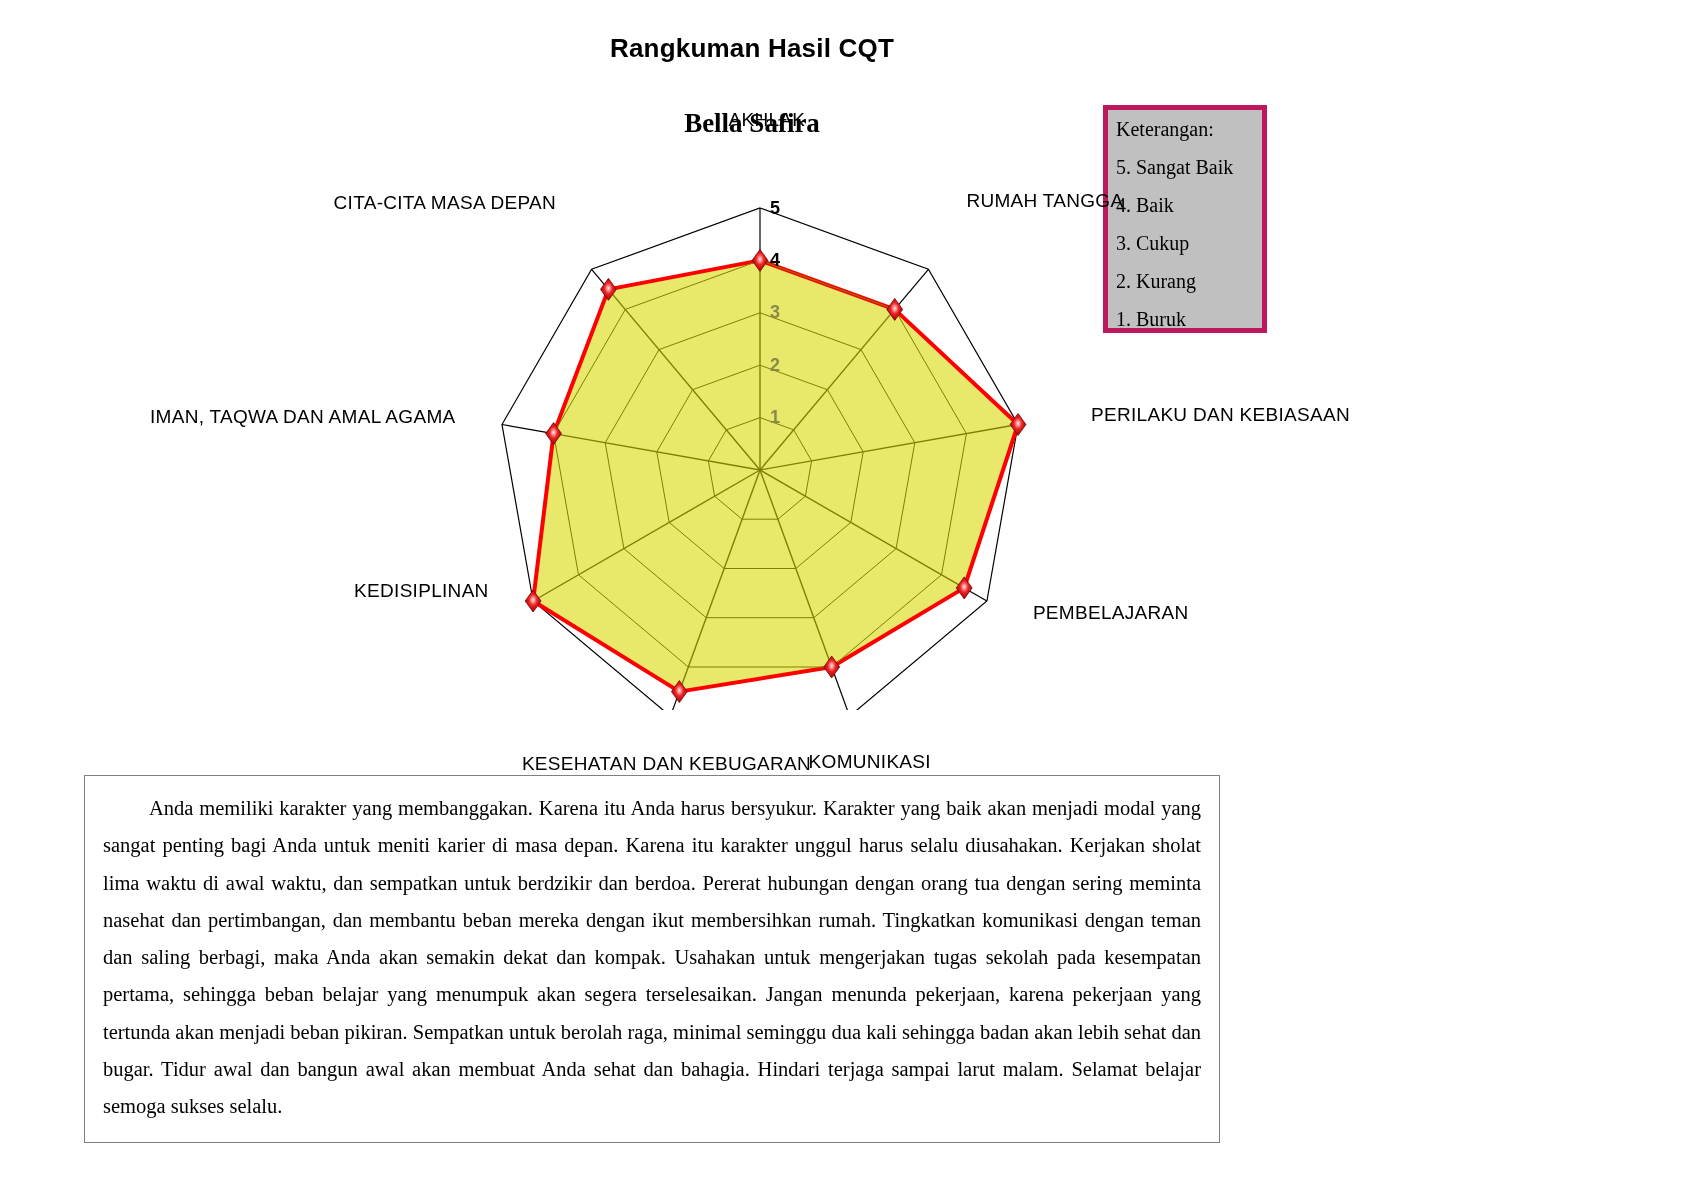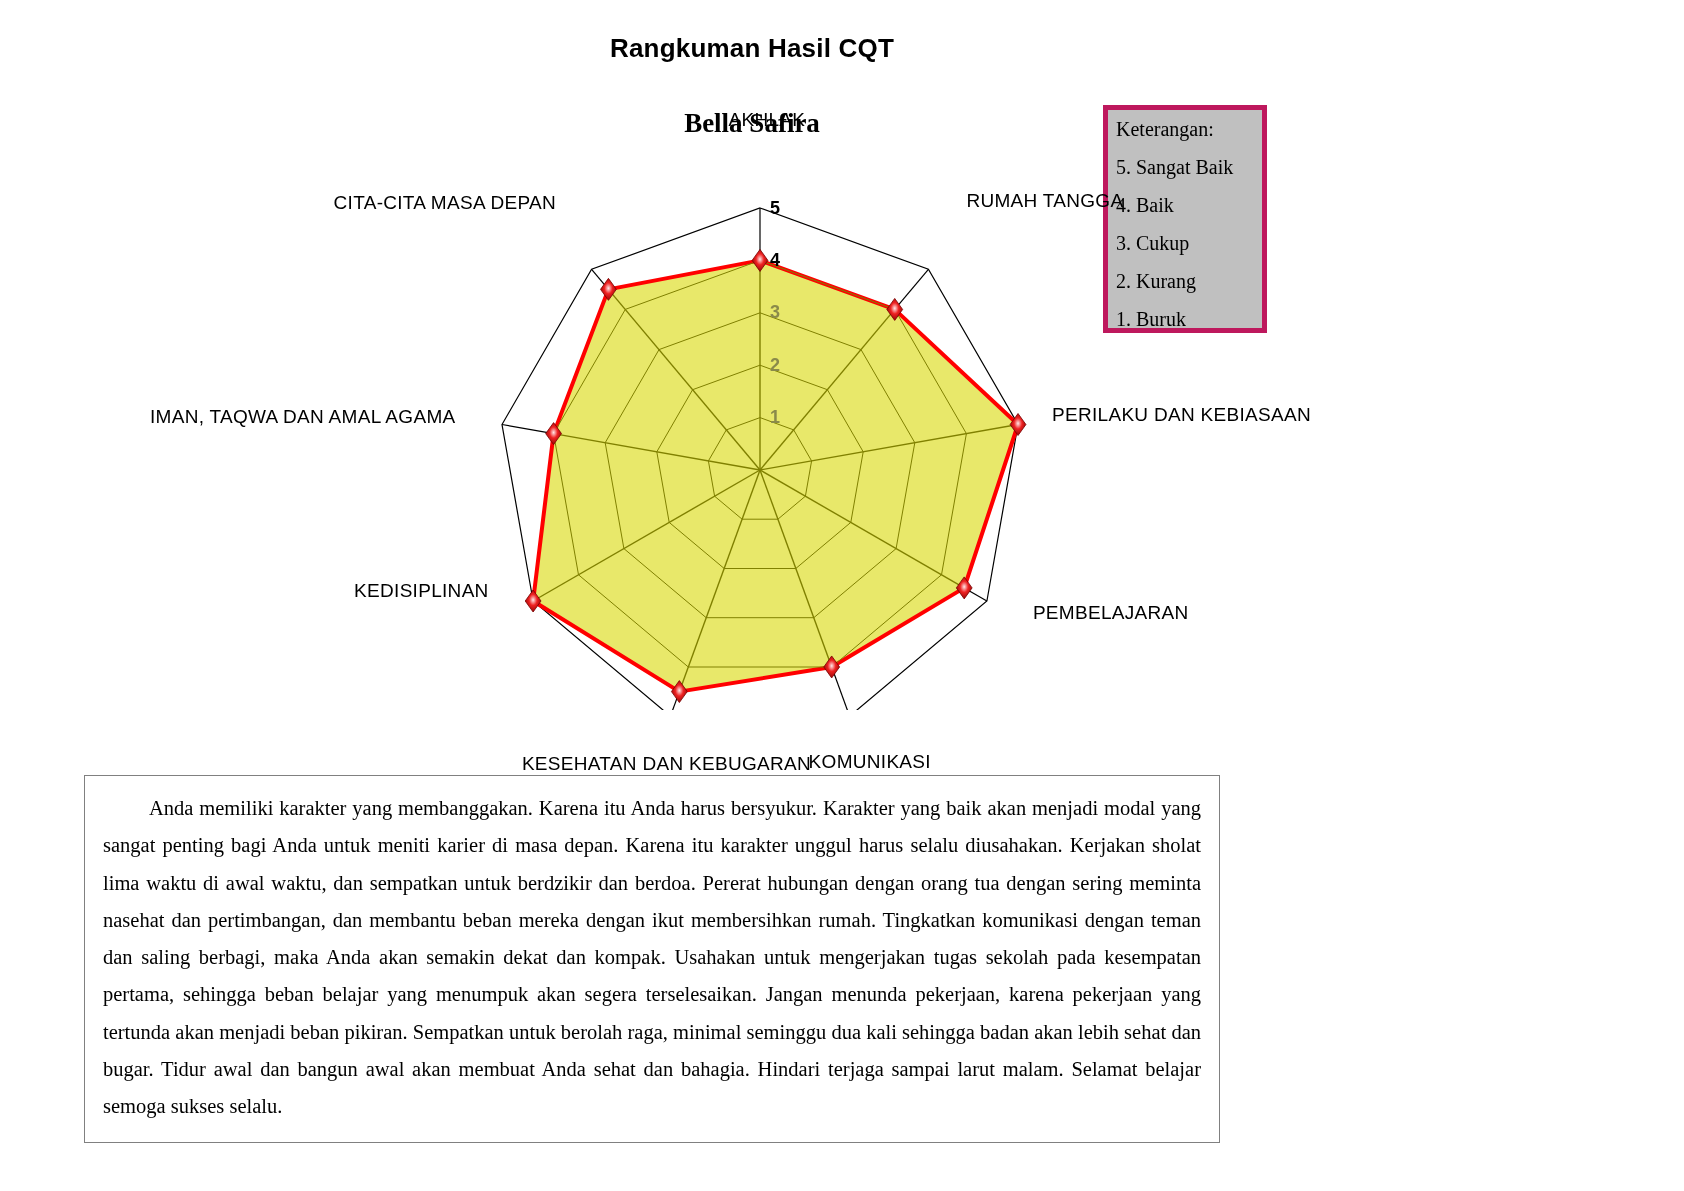--- a/index.html
+++ b/index.html
@@ -193,21 +193,21 @@
         <path d="M 831.6874220410602 505.9595733167264 L 839.6074220410602 516.9595733167264 L 831.6874220410602 527.9595733167264 L 823.7674220410603 516.9595733167264 Z" fill="url(#mkgrad)" stroke="#7a0000" stroke-width="0.8"></path>
         <path d="M 679.3516502038074 530.5795199813172 L 687.2716502038073 541.5795199813172 L 679.3516502038074 552.5795199813172 L 671.4316502038074 541.5795199813172 Z" fill="url(#mkgrad)" stroke="#7a0000" stroke-width="0.8"></path>
         <path d="M 533.1013442084771 440.0000000000001 L 541.0213442084771 451.0000000000001 L 533.1013442084771 462.0000000000001 L 525.1813442084772 451.0000000000001 Z" fill="url(#mkgrad)" stroke="#7a0000" stroke-width="0.8"></path>
         <path d="M 553.5842949686412 272.60334196101144 L 561.5042949686411 283.60334196101144 L 553.5842949686412 294.60334196101144 L 545.6642949686412 283.60334196101144 Z" fill="url(#mkgrad)" stroke="#7a0000" stroke-width="0.8"></path>
         <path d="M 608.430681635914 128.366720312545 L 616.3506816359139 139.366720312545 L 608.430681635914 150.366720312545 L 600.510681635914 139.366720312545 Z" fill="url(#mkgrad)" stroke="#7a0000" stroke-width="0.8"></path>
       </g>
   </svg>
   <div id="axis-labels">
       <div class="axis-label" style="left: 721.5px; top: -41px; margin-left: 7px;">AKHLAK</div>
       <div class="axis-label" style="left: 966.41px; top: 40.2964px;">RUMAH TANGGA</div>
-      <div class="axis-label" style="left: 1052px; top: 253.504px;">PERILAKU DAN KEBIASAAN</div>
+      <div class="axis-label" style="left: 1091px; top: 253.504px;">PERILAKU DAN KEBIASAAN</div>
       <div class="axis-label" style="left: 1032.9px; top: 432px; margin-top: 20px;">PEMBELAJARAN</div>
       <div class="axis-label" style="left: 808.609px; top: 601.199px;">KOMUNIKASI</div>
       <div class="axis-label" style="left: 521.891px; top: 603.199px;">KESEHATAN DAN KEBUGARAN</div>
       <div class="axis-label" style="left: 354.101px; top: 430px;">KEDISIPLINAN</div>
       <div class="axis-label" style="left: 149.98px; top: 255.504px;">IMAN, TAQWA DAN AMAL AGAMA</div>
       <div class="axis-label" style="left: 333.59px; top: 42.2964px; text-align: center;">CITA-CITA MASA DEPAN</div>
     </div>
   <div id="radial-ticks">
       <div class="radial-tick" style="color: rgb(138, 138, 74); left: 770px; top: 257.1px;">1</div>
       <div class="radial-tick" style="color: rgb(138, 138, 74); left: 770px; top: 204.7px;">2</div>

